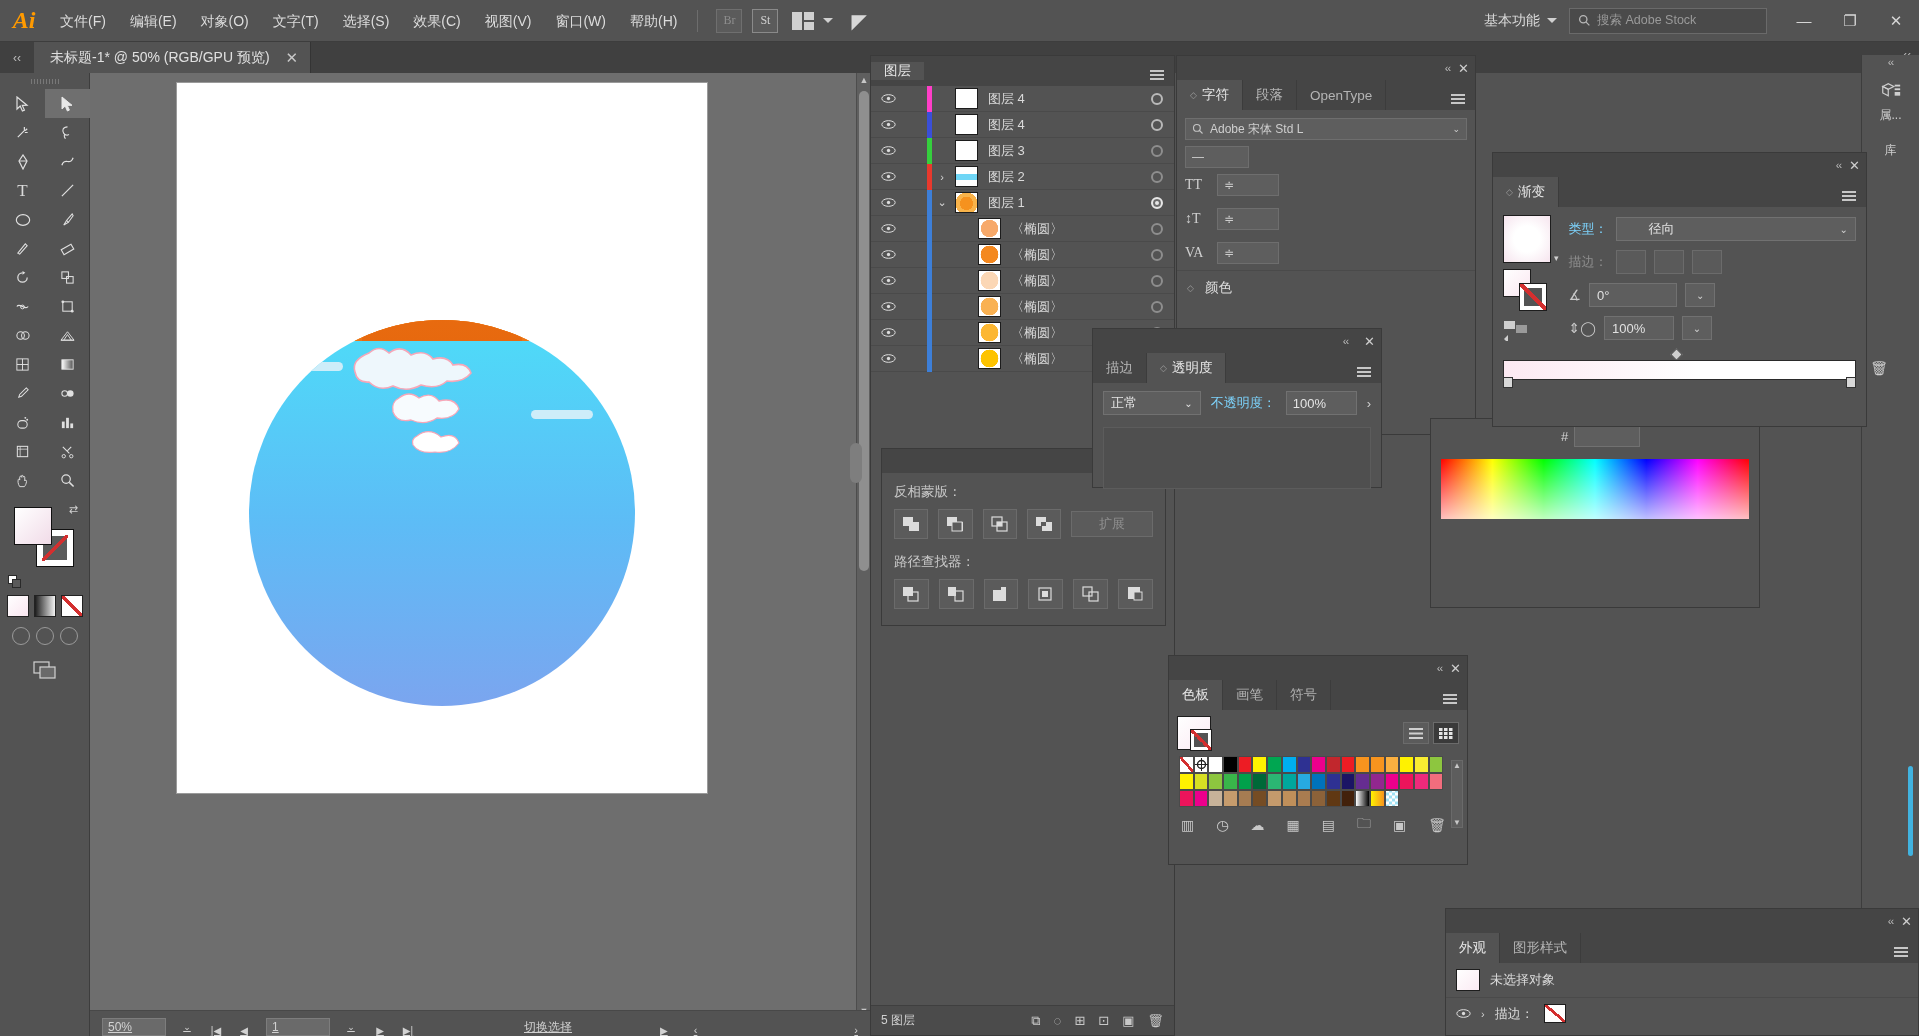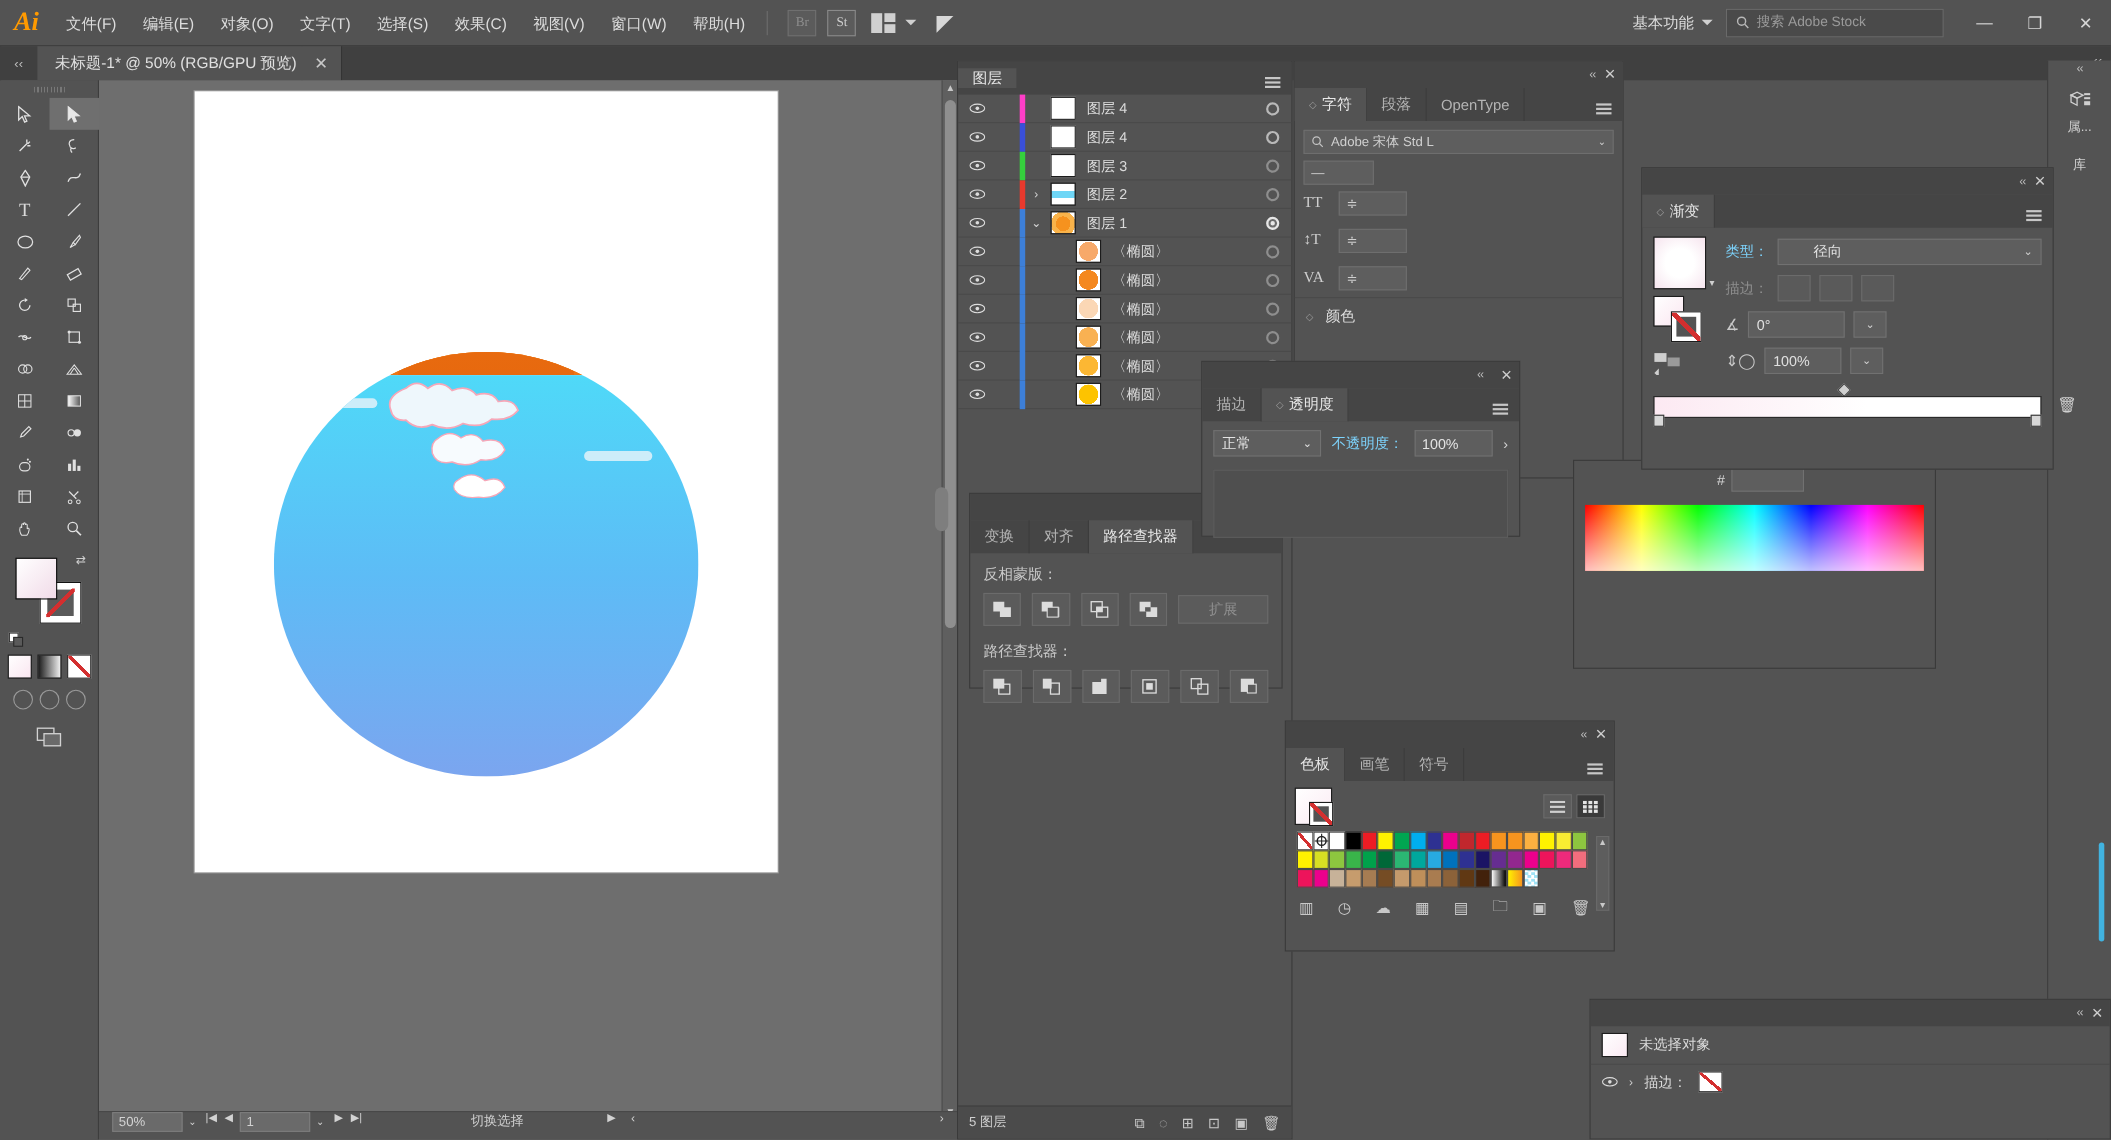--- a/index.html
+++ b/index.html
@@ -123,22 +123,22 @@
   .canvas-hthumb { position: absolute; left: 230px; top: 2px; width: 280px; height: 10px;
                    background: #8f8f8f; border-radius: 5px; }
   .canvas-tab-bubble {
     position: absolute; right: 8px; top: 370px; width: 12px; height: 40px;
     background: #7e7e7e; border-radius: 6px;
   }
 
   
   .statusbar {
     position: absolute; left: 90px; bottom: 0; width: 780px; height: 26px;
-    background: #535353; display: flex; align-items: flex-start; gap: 0;
-    border-top: 1px solid #484848; font-size: 12px; color: #d2d2d2;
+    background: #535353; display: flex; align-items: flex-end; gap: 12px;
+    border-top: 1px solid #484848; font-size: 12px; color: #d2d2d2; text-decoration: underline;
   }
   .zoom-field { margin-left: 12px; width: 64px; height: 18px; background: #6a6a6a;
                 border: 1px solid #7d7d7d; display:flex; align-items:center; padding-left:5px; }
   .mini-dd { width: 18px; height: 18px; display:flex;align-items:center;justify-content:center;
              color:#d2d2d2; font-size:9px; }
   .nav-btn { width: 16px; text-align: center; color: #d2d2d2; font-size: 10px; }
   .page-field { width: 64px; height: 18px; background: #6a6a6a; border: 1px solid #7d7d7d;
                 display:flex;align-items:center;padding-left:5px; margin-left: 2px; }
   .status-txt { margin-left: 96px; color: #cfcfcf; }
 
@@ -882,25 +882,20 @@
       <span>属...</span>
     </div>
     <div class="dock-item">
       <span>库</span>
     </div>
     <div style="position:absolute;right:6px;bottom:180px;width:5px;height:90px;background:#41b3e0;border-radius:3px;"></div>
   </div>
 
   <div class="panel" id="pf-panel">
     <div class="panel-head"></div>
-    <div class="panel-tabs">
-      <div class="ptab">变换</div>
-      <div class="ptab">对齐</div>
-      <div class="ptab active">路径查找器</div>
-    </div>
     <div class="pf-body">
       <div class="pf-lbl">反相蒙版：</div>
       <div class="pf-btns">
         <div class="pf-btn">
           <svg width="20" height="18" viewBox="0 0 20 18">
               <path d="M2 2 h10 v5 h6 v9 h-10 v-5 h-6 Z" fill="#dcdcdc"></path>
             </svg>
         </div>
         <div class="pf-btn">
           <svg width="20" height="18" viewBox="0 0 20 18">
@@ -1223,20 +1218,27 @@
       <span>▣</span>
       <span>🗑</span>
     </div>
   </div>
 
   <div class="panel" style="left:1445px;top:908px;width:474px;height:128px;">
     <div class="panel-head">
       <span class="dbl-chev">‹‹</span>
       <span class="close-x">✕</span>
     </div>
+    <div class="panel-tabs">
+      <div class="ptab active">外观</div>
+      <div class="ptab">图形样式</div>
+      <div class="hamburger">
+          <i></i>
+        </div>
+    </div>
     <div class="ap-row">
       <div class="ap-thumb"></div>
       <span>未选择对象</span>
     </div>
     <div class="ap-row" style="border-bottom:none;">
       <svg width="15" height="11" viewBox="0 0 18 12">
         <ellipse cx="9" cy="6" rx="8" ry="4.6" fill="none" stroke="#dcdcdc" stroke-width="1.2"></ellipse>
         <circle cx="9" cy="6" r="2" fill="#dcdcdc"></circle>
       </svg>
       <span style="color:#d0d0d0;font-size:11px;">›</span>

